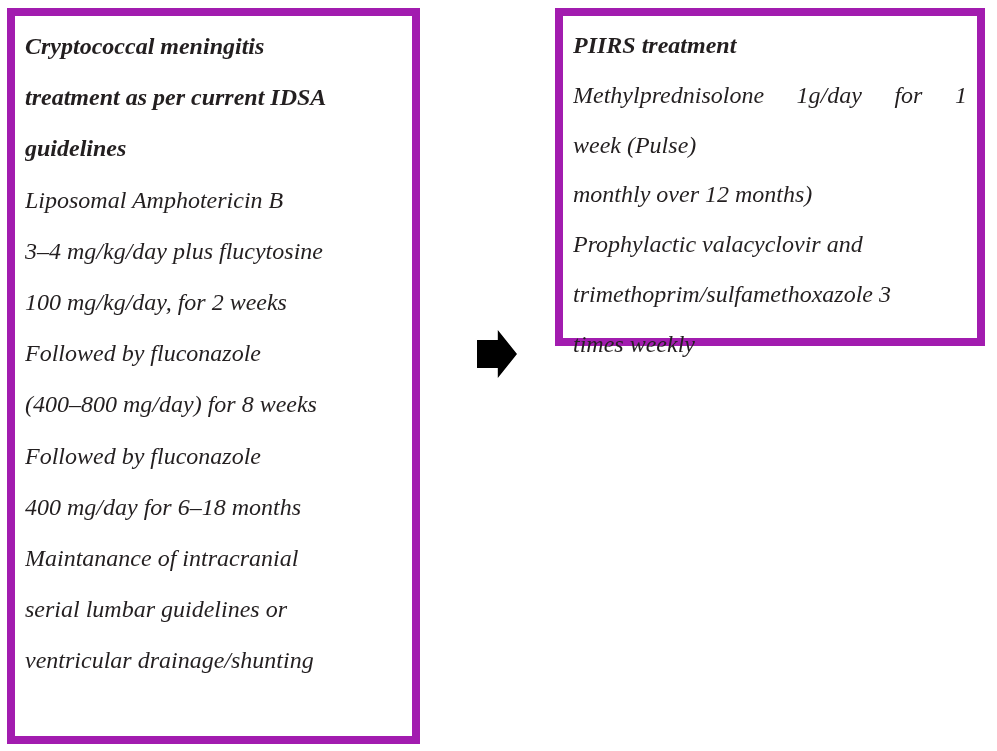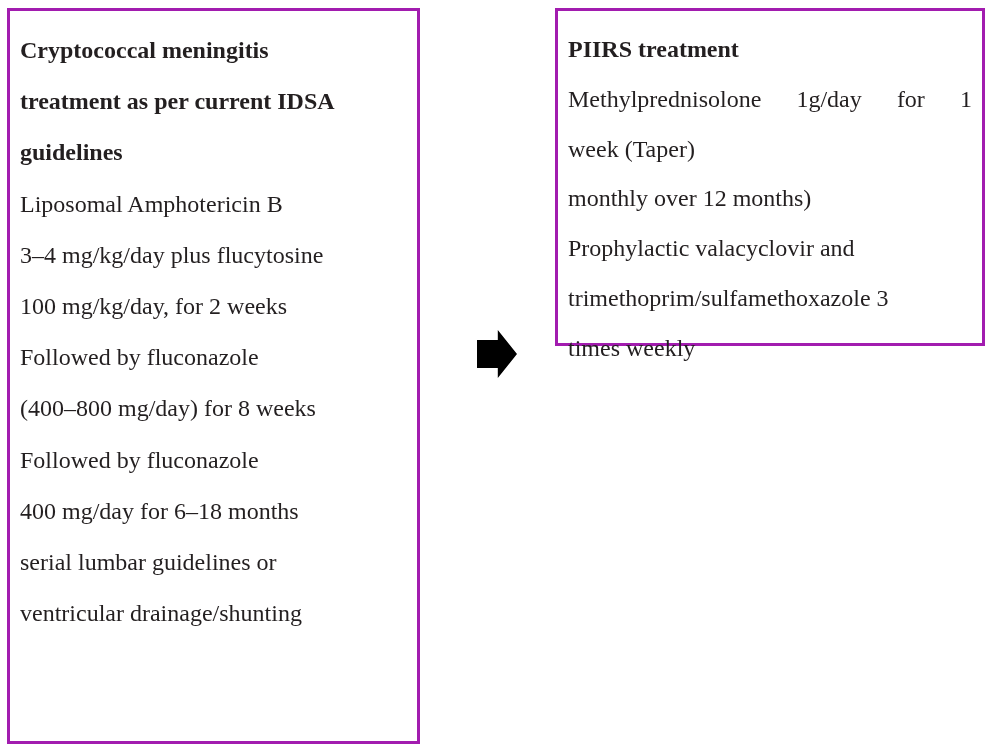--- a/index.html
+++ b/index.html
@@ -8,23 +8,24 @@
     position: relative;
     width: 997px;
     height: 751px;
     background: #ffffff;
     font-family: "Liberation Serif", "DejaVu Serif", serif;
     color: #231f20;
     overflow: hidden;
   }
   .tbox {
     position: absolute;
-    border: 3px solid #a21caf;
+    border: 8px solid #a21caf;
     background: #ffffff;
-    padding: 14px 10px 0 10px;
+    padding: 5px 10px 0 10px;
+    font-style: italic;
   }
   .box-left {
     left: 7px;
     top: 8px;
     width: 413px;
     height: 736px;
   }
   .box-right {
     left: 555px;
     top: 8px;
@@ -71,29 +72,30 @@
     <div class="line bold">Cryptococcal meningitis</div>
     <div class="line bold">treatment as per current IDSA</div>
     <div class="line bold">guidelines</div>
     <div class="line">Liposomal Amphotericin B</div>
     <div class="line">3–4 mg/kg/day plus flucytosine</div>
     <div class="line">100 mg/kg/day, for 2 weeks</div>
     <div class="line">Followed by fluconazole</div>
     <div class="line">(400–800 mg/day) for 8 weeks</div>
     <div class="line">Followed by fluconazole</div>
     <div class="line">400 mg/day for 6–18 months</div>
+    <div class="line">Maintanance of intracranial</div>
     <div class="line">serial lumbar guidelines or</div>
     <div class="line">ventricular drainage/shunting</div>
   </div>
 
   <div class="block-arrow"></div>
 
   <div class="tbox box-right">
     <div class="line bold">PIIRS treatment</div>
     <div class="line justify">Methylprednisolone 1g/day for 1</div>
-    <div class="line">week (Taper)</div>
+    <div class="line">week (Pulse)</div>
     <div class="line">monthly over 12 months)</div>
     <div class="line">Prophylactic valacyclovir and</div>
     <div class="line">trimethoprim/sulfamethoxazole 3</div>
     <div class="line">times weekly</div>
   </div>
 
 </div>
 
 </body></html>

